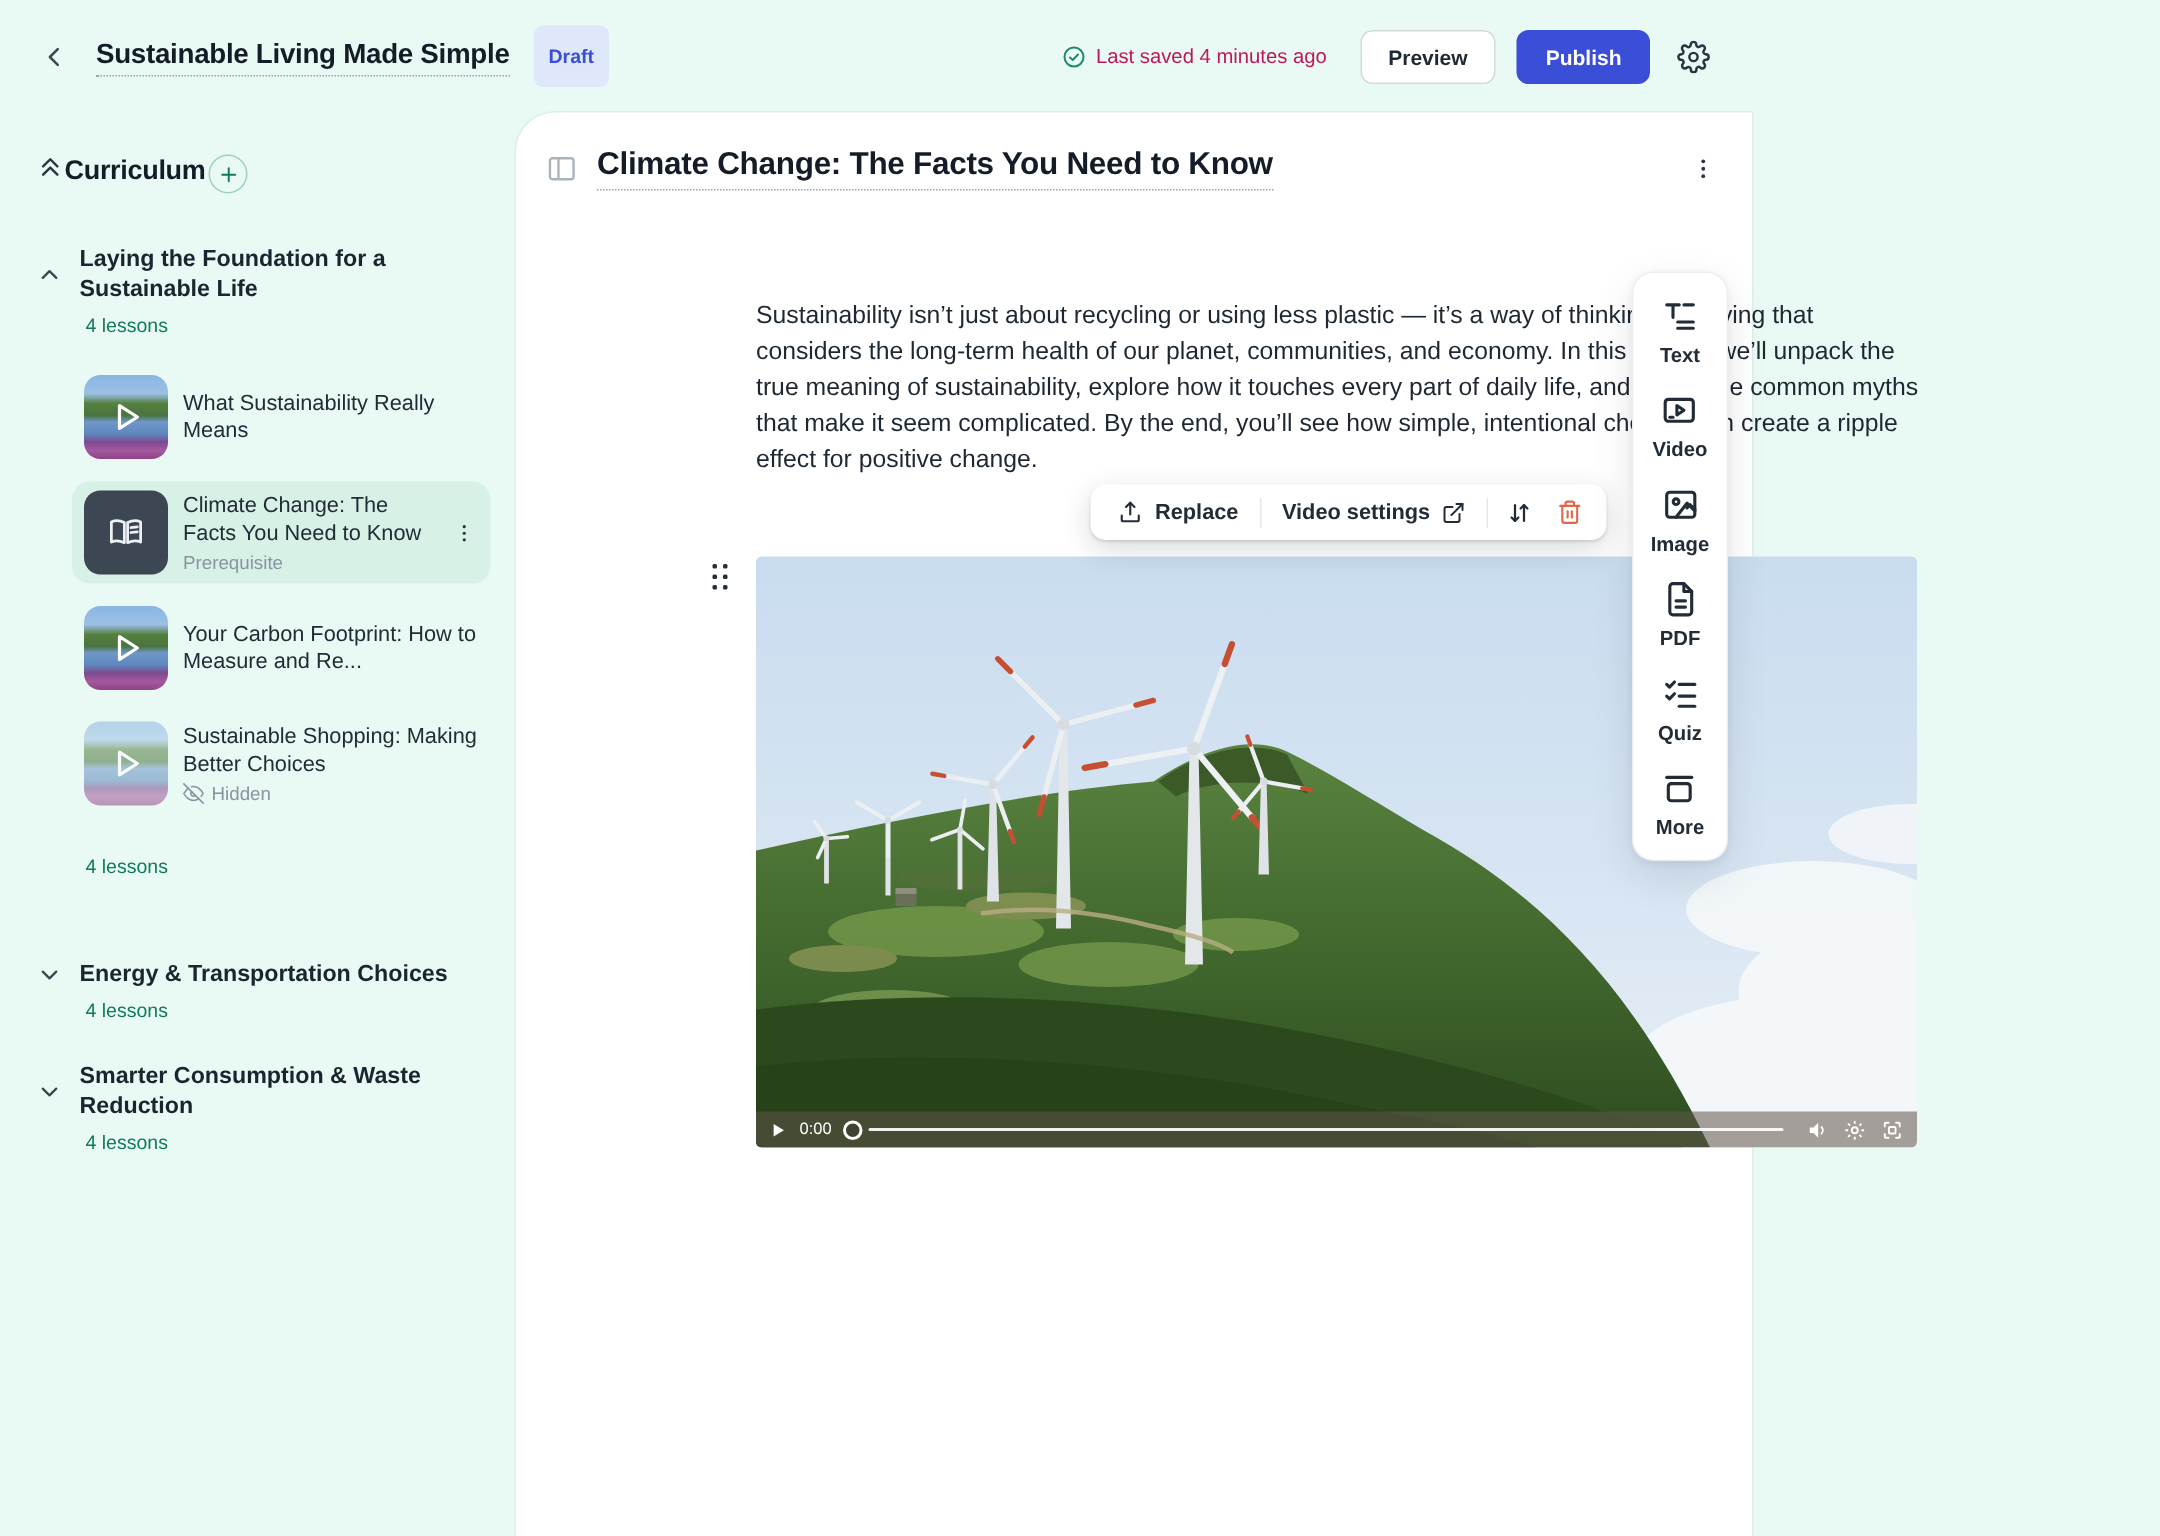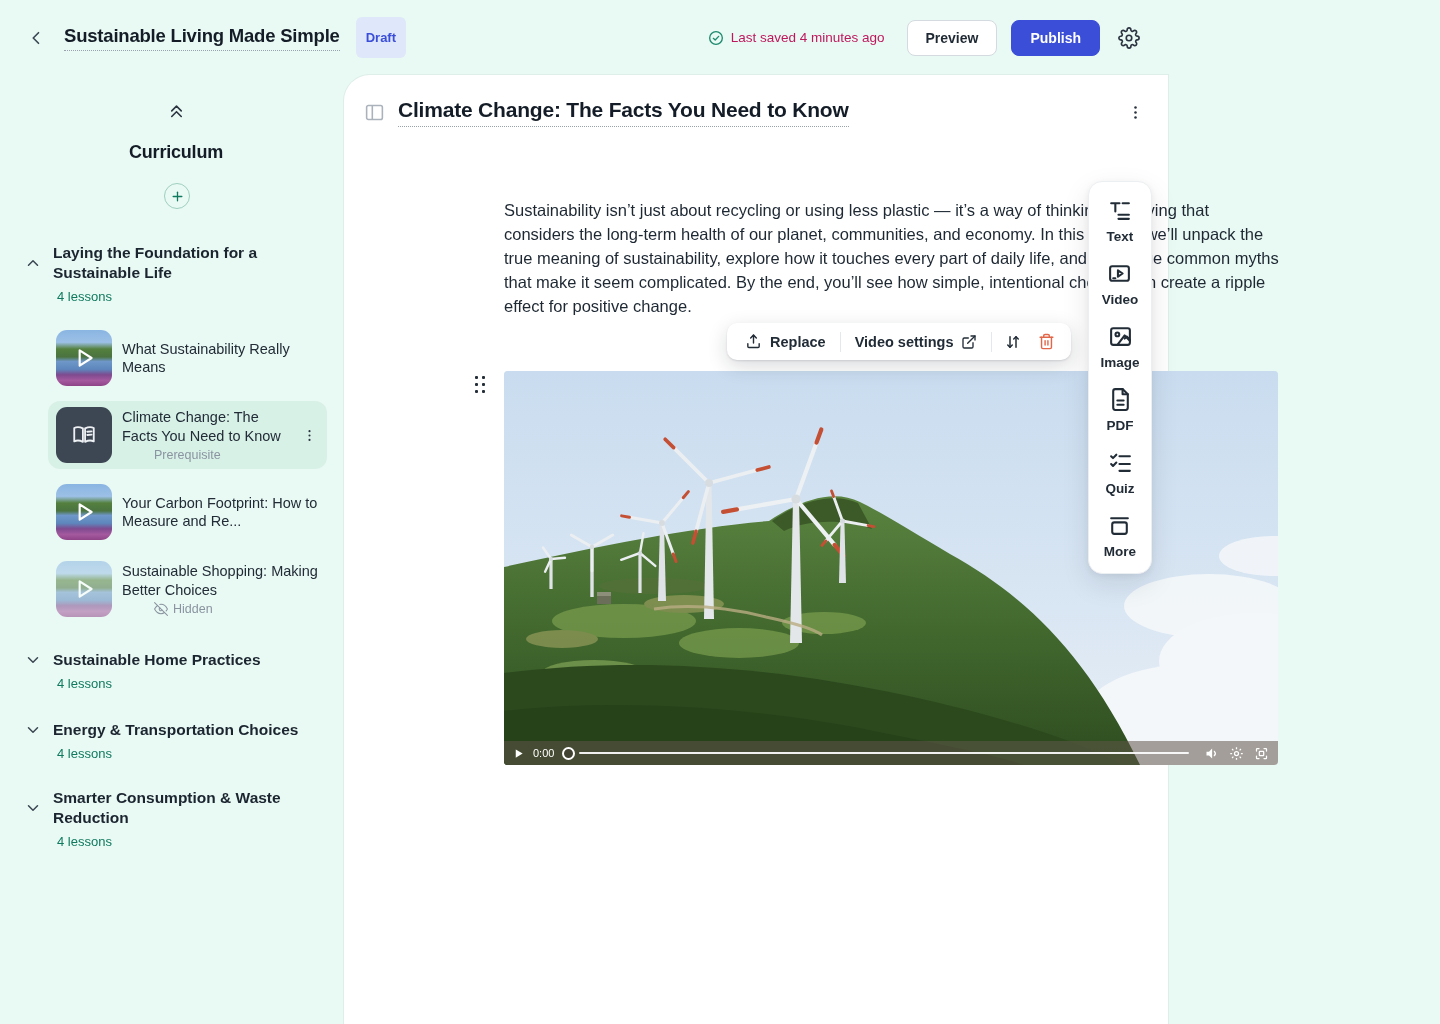--- a/index.html
+++ b/index.html
@@ -24,21 +24,21 @@
   .saved svg { color:#1d8a6e; }
   .btn { font-family:inherit; font-size:14px; font-weight:bold; border-radius:8px;
     padding:9px 18px; cursor:pointer; }
   .btn-preview { background:#ffffff; border:1px solid #d4dae0; color:#1f2933; margin-left:8px; }
   .btn-publish { background:#3b4ed8; border:1px solid #3b4ed8; color:#ffffff; }
   .gear-btn { background:none; border:none; cursor:pointer; color:#2a3340;
     display:flex; align-items:center; padding:4px; }
 
   
   .sidebar { position:absolute; top:75px; left:0; width:344px; bottom:0; padding:28px 16px 0 24px; }
-  .curriculum-row { display:flex; align-items:center; gap:20px;flex-direction:column; }
+  .curriculum-row { display:flex; gap:0; }
   .collapse-all { background:none; border:none; cursor:pointer; color:#2a3340; display:flex; padding:0; }
   .curriculum-title { font-size:18px; font-weight:bold; color:#141d27; letter-spacing:-.2px; }
   .add-section { width:26px; height:26px; border-radius:50%; background:none;
     border:1.5px solid #9fcfc0; color:#0f7a5e; cursor:pointer;
     display:flex; align-items:center; justify-content:center; margin-left:2px; }
   .section { margin-top:0; }
   .section-head { display:flex; align-items:center; gap:11px; cursor:pointer; }
   .section-chevron { color:#3a4652; flex:0 0 auto; display:flex; }
   .section-title { font-size:15.5px; font-weight:bold; color:#1b2530; line-height:20px; max-width:250px; }
   .section-meta { font-size:13px; color:#0f7a5e; margin:6px 0 0 33px; }
@@ -48,21 +48,21 @@
     padding:6px 8px; border-radius:12px; margin-bottom:9px; cursor:pointer; }
   .lesson.selected { background:#d8f1e7; }
   .thumb { width:56px; height:56px; border-radius:11px; flex:0 0 auto; position:relative;
     background:linear-gradient(180deg,#8ab5e2 0%,#9cc0e6 22%,#54803e 34%,#4a7340 48%,#6f97c8 56%,#5d87bd 70%,#7e4a8f 80%,#a4589e 90%,#8f4387 100%); overflow:hidden; }
   .thumb.dim { opacity:.55; }
   .thumb .play { position:absolute; inset:0; display:flex; align-items:center; justify-content:center; color:#ffffff; }
   .tile-book { width:56px; height:56px; border-radius:11px; flex:0 0 auto; background:#3d4653;
     display:flex; align-items:center; justify-content:center; color:#eef1f4; }
   .lesson-text { flex:1; min-width:0; }
   .lesson-title { font-size:14.5px; color:#222c37; line-height:18.5px; }
-  .lesson-meta { font-size:12.5px; color:#8a94a0; margin-top:3px; display:flex; align-items:center; gap:5px;margin-left:32px; }
+  .lesson-meta { font-size:12.5px; color:#8a94a0; margin-top:3px; display:flex; align-items:center; gap:5px; }
   .kebab { background:none; border:none; cursor:pointer; color:#2a3340; padding:4px 2px; display:flex; }
   .sec-collapsed { margin-top:27px; min-height:43px; }
   .sec-gap { margin-top:27px; }
 
   
   .content { position:absolute; top:75px; left:344px; right:0; bottom:0;
     background:#ffffff; border-top-left-radius:26px; box-shadow:0 0 0 1px rgba(20,40,60,.05); }
   .lesson-head { position:absolute; top:23px; left:18px; right:22px; display:flex; align-items:center; gap:11px; }
   .panel-toggle { background:none; border:none; cursor:pointer; color:#aab3bc; display:flex; padding:2px; }
   .main-title { font-size:21px; font-weight:bold; color:#141d27; letter-spacing:-.2px;
@@ -235,28 +235,20 @@
                 </svg>
               <span>Hidden</span>
             </div>
           </div>
         </div>
 
       </div>
     </div>
 
     <div class="section sec-collapsed">
-      <div class="section-head">
-        <span class="section-chevron">
-          <svg width="18" height="18" viewBox="0 0 24 24" fill="none" stroke="currentColor" stroke-width="2" stroke-linecap="round" stroke-linejoin="round">
-              <polyline points="6 9 12 15 18 9"></polyline>
-            </svg>
-        </span>
-        <span class="section-title">Sustainable Home Practices</span>
-      </div>
       <div class="section-meta">4 lessons</div>
     </div>
 
     <div class="section sec-gap">
       <div class="section-head">
         <span class="section-chevron">
           <svg width="18" height="18" viewBox="0 0 24 24" fill="none" stroke="currentColor" stroke-width="2" stroke-linecap="round" stroke-linejoin="round">
               <polyline points="6 9 12 15 18 9"></polyline>
             </svg>
         </span>

